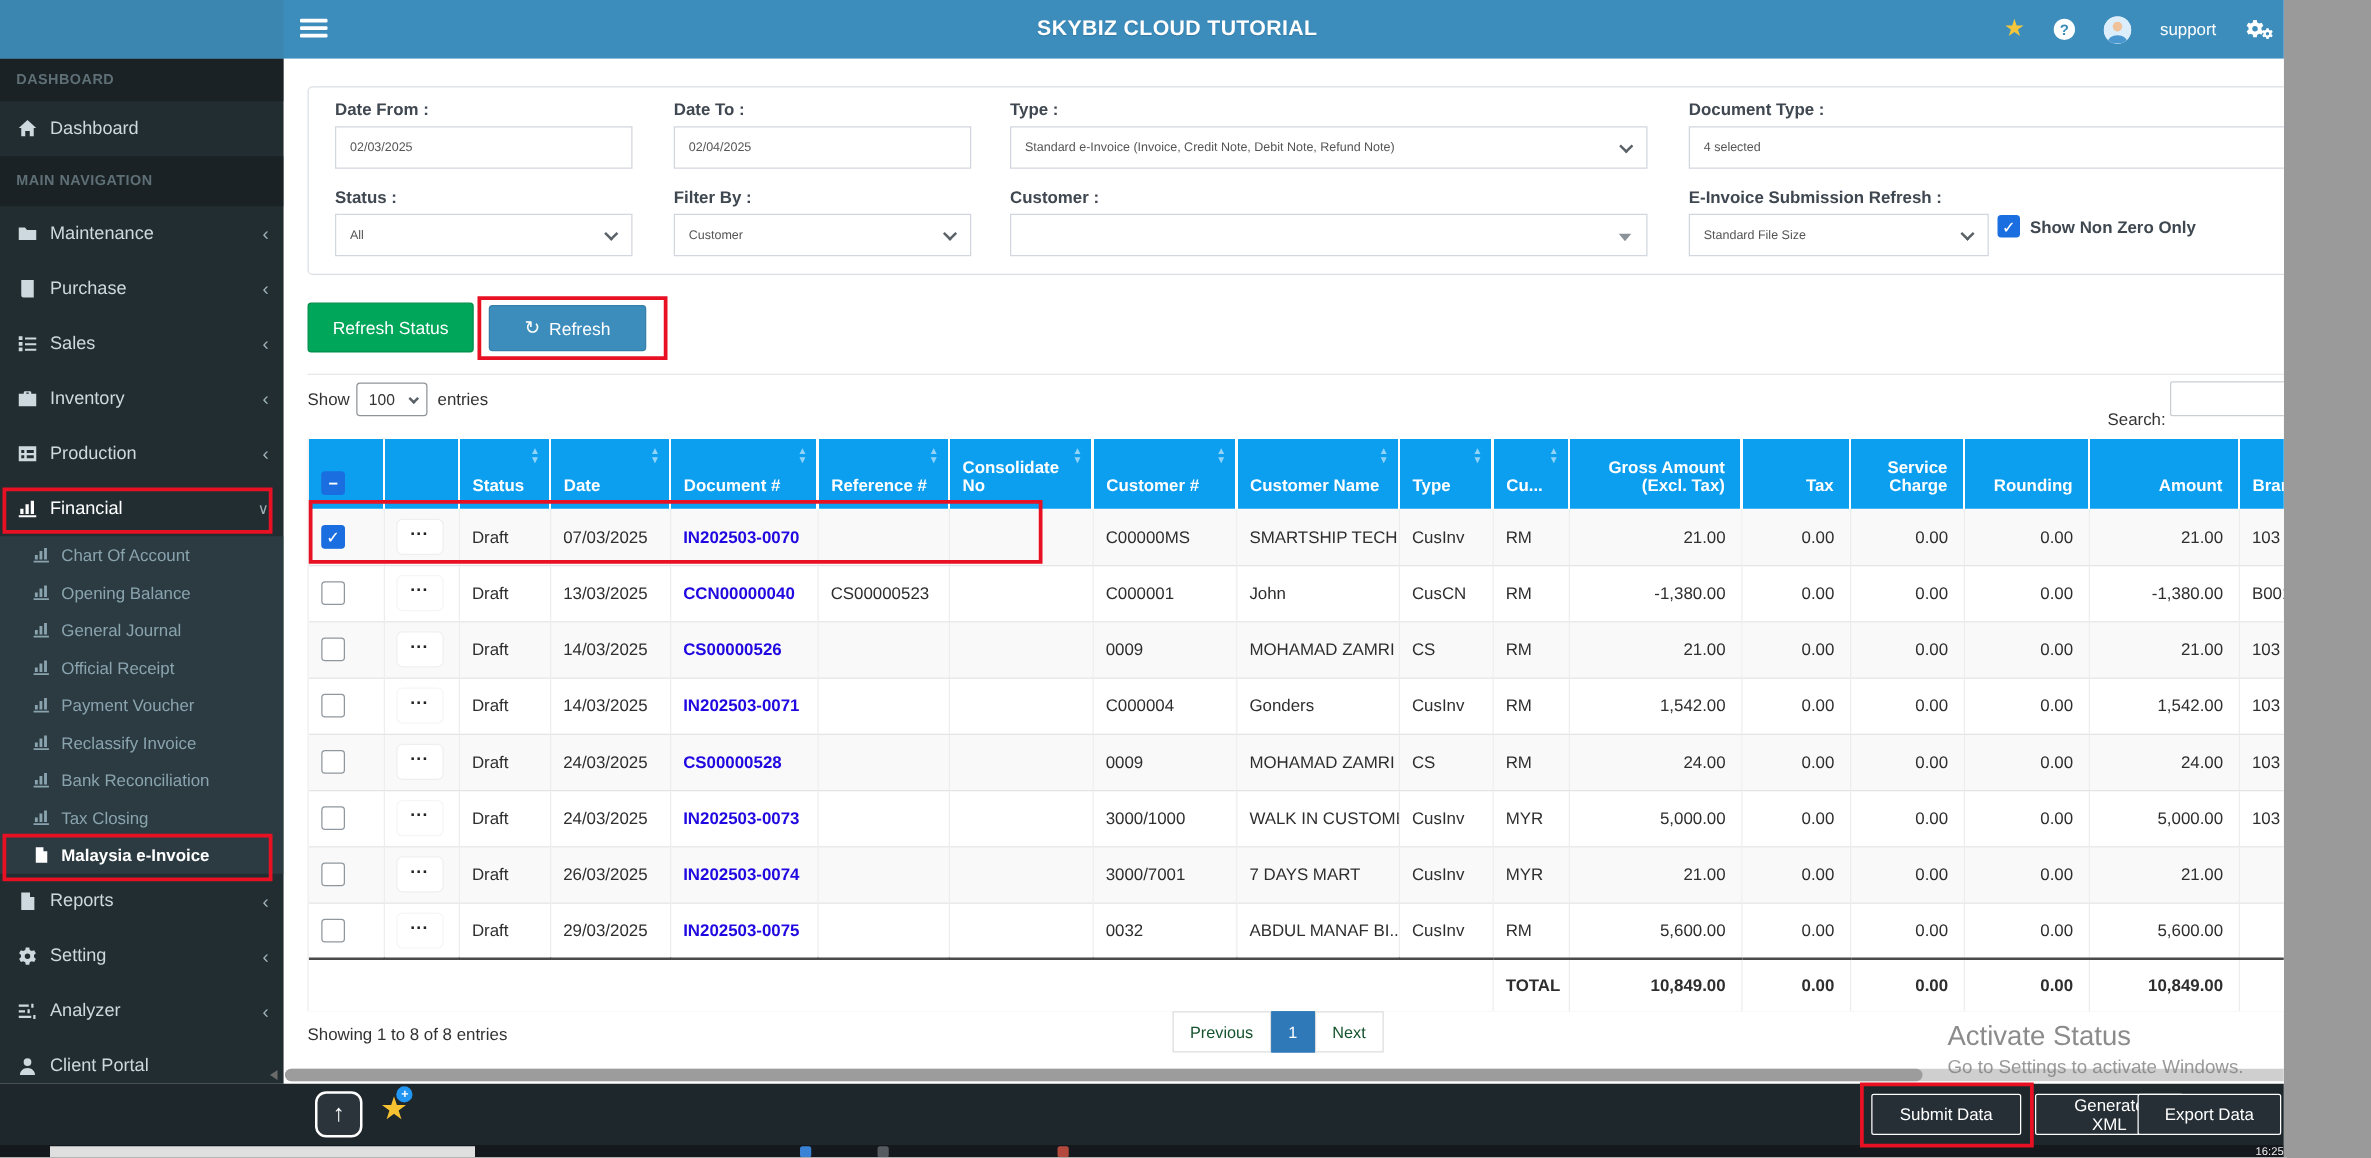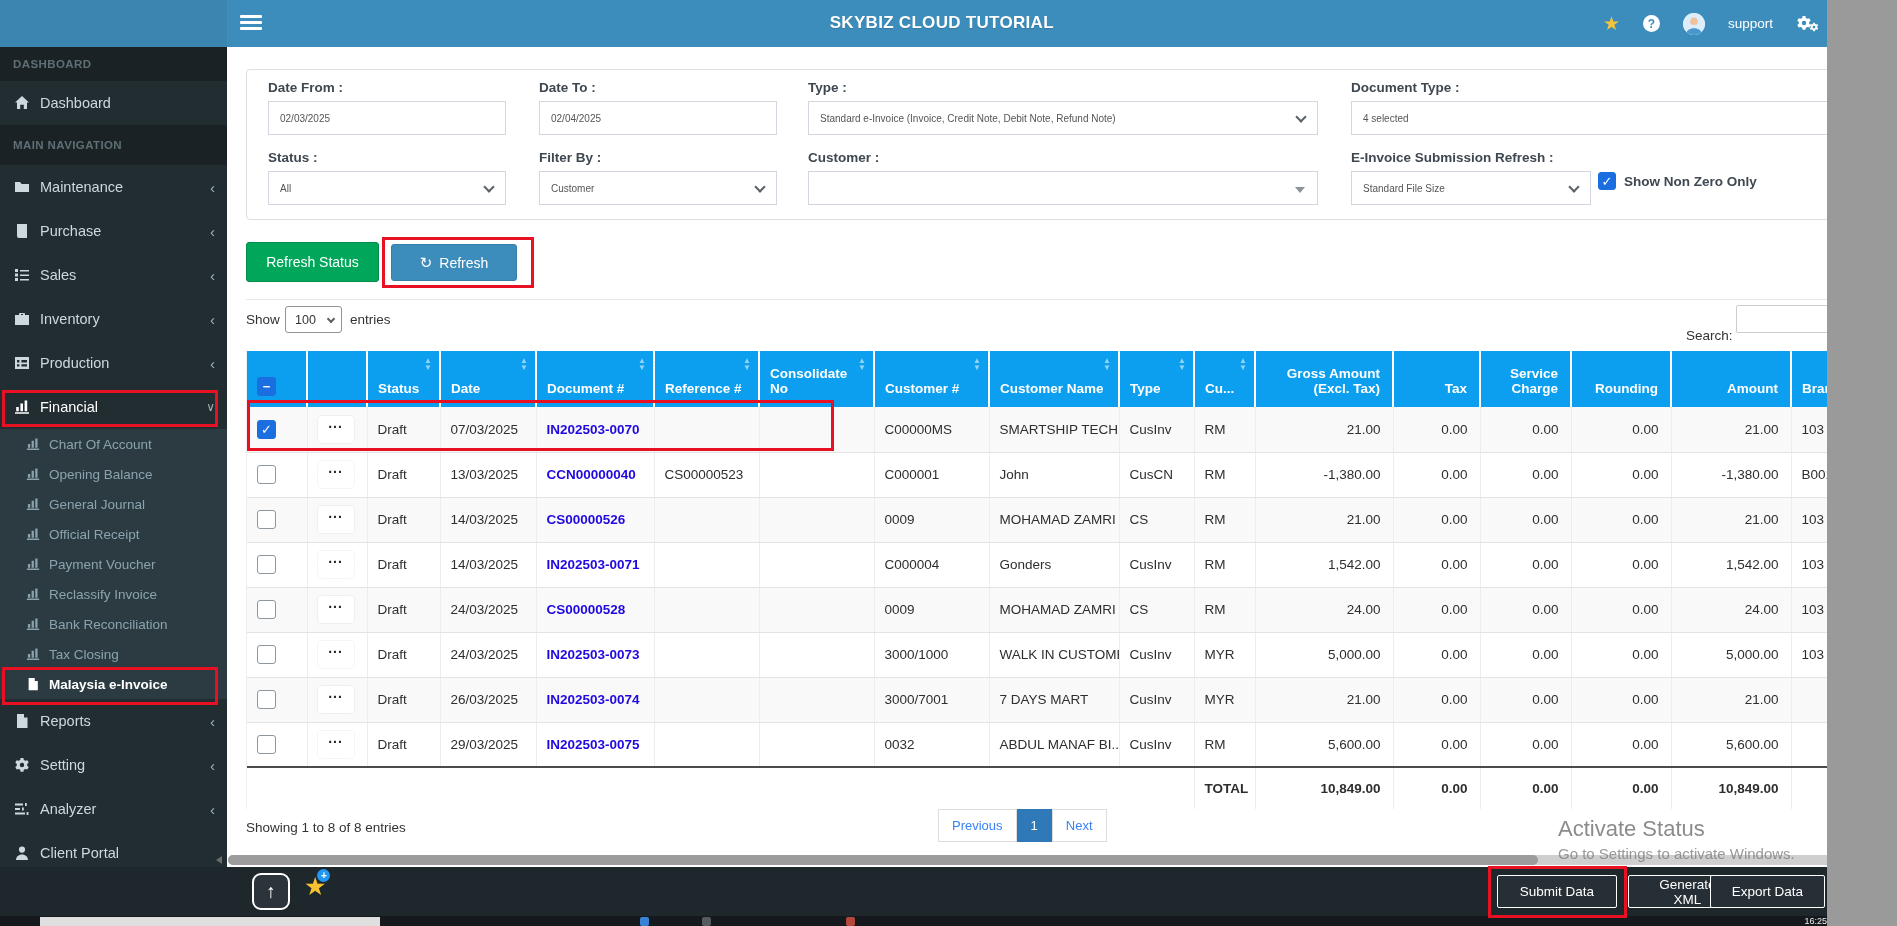--- a/index.html
+++ b/index.html
@@ -76,21 +76,21 @@
   .cb{width:19px;height:19px;border:1px solid #8f979e;border-radius:3px;background:#fff;display:flex;align-items:center;justify-content:center;color:#fff;font-size:13px;cursor:pointer;}
   .cb.on{background:var(--cbblue,#1b6ee0);border-color:var(--cbblue,#1b6ee0);}
   .cb.minus{background:var(--cbblue,#1b6ee0);border-color:var(--cbblue,#1b6ee0);font-weight:bold;}
   .dots{width:36px;height:27px;background:#fff;border-radius:4px;box-shadow:0 0 0 1px rgba(0,0,0,.04);display:flex;align-items:flex-start;justify-content:center;color:#222;font-weight:bold;letter-spacing:1px;font-size:14px;line-height:14px;cursor:pointer;}
   a.doclink{color:var(--link,#2008e0);text-decoration:none;cursor:pointer;font-weight:bold;}
   .dt tfoot td{font-weight:bold;border-top:2px solid #4a4a4a;height:42px;background:#fff;border-bottom:1px solid #ddd;}
   .dt tfoot td.lab{text-align:right;}
 
   .info{position:absolute;left:246px;top:820px;font-size:13.5px;color:#333;}
   .pager{position:absolute;left:938px;top:809px;display:flex;}
-  .pg-btn{border:1px solid #ddd;background:#fff;color:#3b82f6;font-size:13px;padding:8px 13px;cursor:pointer;}
+  .pg-btn{border:1px solid #ddd;background:#fff;color:#14532d;font-size:13px;padding:8px 13px;cursor:pointer;}
   .pg-btn.cur{background:#2f79b9;border-color:#2f79b9;color:#fff;cursor:default;}
 
   .hscroll{position:absolute;left:228px;top:855px;width:1652px;height:10px;background:#cfcfcf;border-radius:5px;}
   .hscroll .thumb{position:absolute;left:0;top:0;width:1310px;height:10px;background:#9c9c9c;border-radius:5px;cursor:grab;}
   .tri-l{position:absolute;left:216px;top:856px;width:0;height:0;border-top:4px solid transparent;border-bottom:4px solid transparent;border-right:6px solid #6b6b6b;}
   .tri-r{position:absolute;left:1884px;top:856px;width:0;height:0;border-top:4px solid transparent;border-bottom:4px solid transparent;border-left:6px solid #6b6b6b;}
   .edge-arrow{position:absolute;left:1882px;top:142px;width:0;height:0;border-top:6px solid transparent;border-bottom:6px solid transparent;border-left:9px solid #1c1c1c;}
 
   .wm1{position:absolute;left:1558px;top:816px;font-size:22px;color:rgba(110,110,110,.8);}
   .wm2{position:absolute;left:1558px;top:845px;font-size:15px;color:rgba(120,120,120,.75);white-space:nowrap;}

